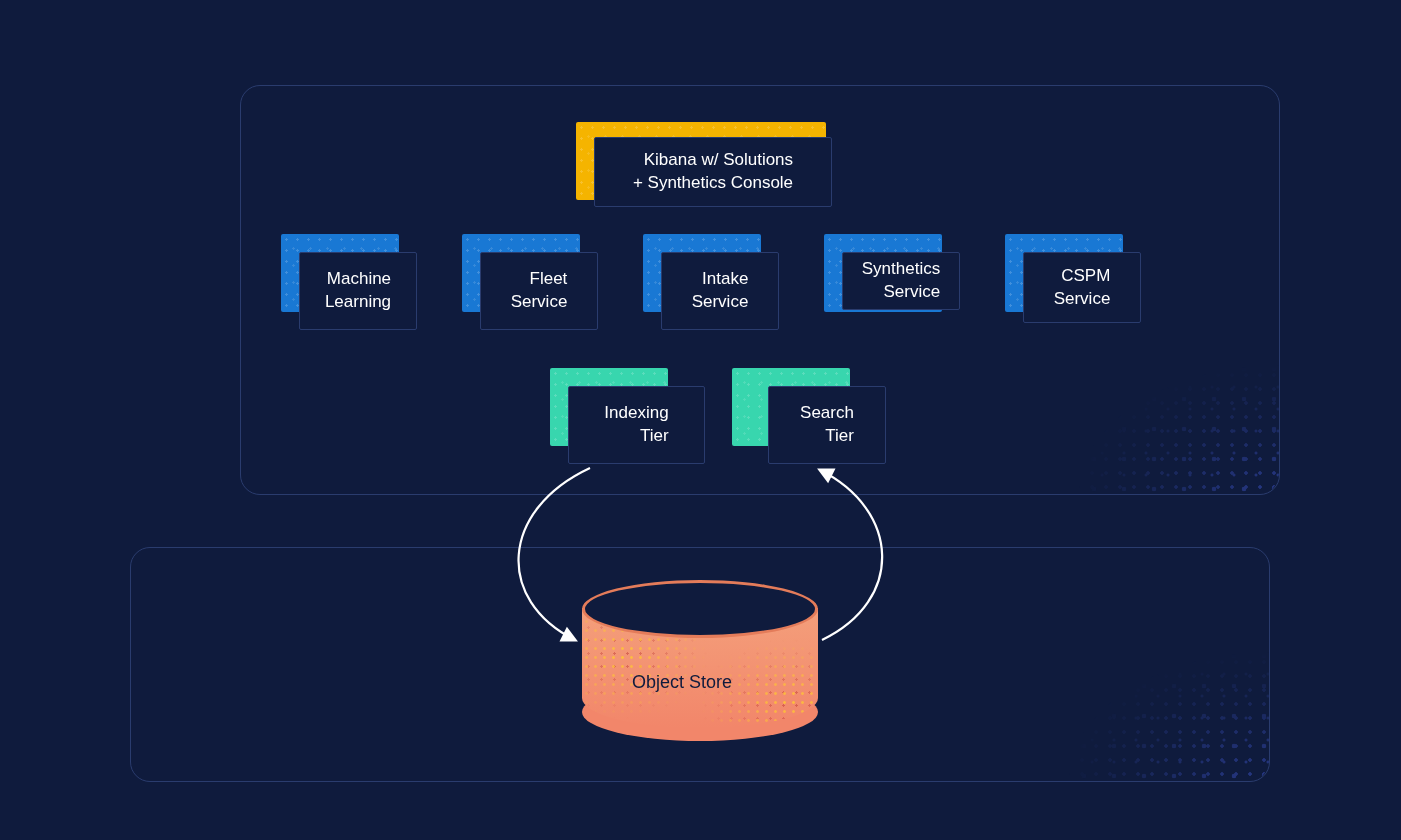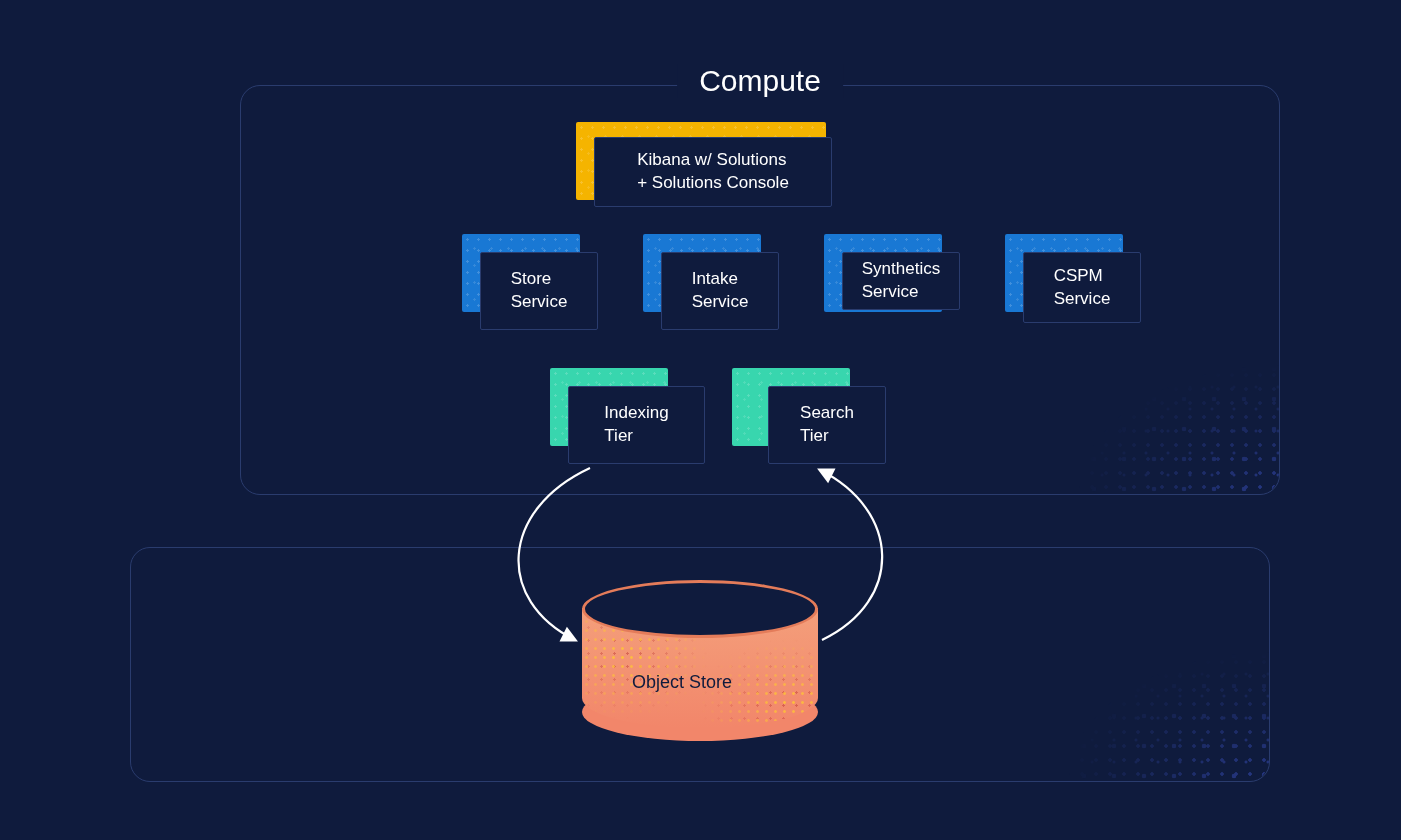--- a/index.html
+++ b/index.html
@@ -11,21 +11,21 @@
   .section-title{position:absolute;left:50%;transform:translateX(-50%);background:#0f1b3d;padding:0 22px;font-size:30px;font-weight:400;color:#fff;white-space:nowrap}
 
   #compute-frame{left:240px;top:85px;width:1040px;height:410px}
   #compute-title{top:-22px}
   #storage-frame{left:130px;top:547px;width:1140px;height:235px}
   #storage-title{top:-22px}
 
   
   .node{position:absolute}
   .node .shadow{position:absolute;border-radius:2px}
-  .node .face{position:absolute;background:#0f1b3d;border:1px solid #2a3c6e;border-radius:2px;display:flex;align-items:center;justify-content:center;text-align:left;font-size:17px;line-height:1.35;color:#fff;padding:6px 4px}
+  .node .face{position:absolute;background:#0f1b3d;border:1px solid #2a3c6e;border-radius:2px;display:flex;align-items:center;justify-content:center;text-align:right;font-size:17px;line-height:1.35;color:#fff;padding:6px 4px}
   .shadow.yellow{background:#f5b400}
   .shadow.blue{background:#1978d4}
   .shadow.teal{background:#38d6ae}
 
   
   .shadow::after{content:"";position:absolute;inset:0;background-image:radial-gradient(rgba(255,255,255,.35) 1px,transparent 1.3px),radial-gradient(rgba(255,255,255,.25) 1px,transparent 1.3px);background-size:11px 11px,17px 17px;background-position:0 0,4px 6px;mix-blend-mode:screen;opacity:.5}
 
   
   .cylinder{position:absolute;left:582px;top:580px;width:236px;height:160px}
   .cyl-body{position:absolute;left:0;top:28px;width:236px;height:120px;background:linear-gradient(180deg,#f49f7b 0%,#f2866a 100%);border-radius:0 0 118px 118px/0 0 30px 30px}
@@ -38,43 +38,48 @@
   .frame-speckle{position:absolute;right:0;bottom:0;width:320px;height:140px;pointer-events:none;background-image:radial-gradient(#2a3c8e 1.5px,transparent 2px),radial-gradient(#2a3c8e 1.2px,transparent 1.8px),radial-gradient(#2a3c8e 2px,transparent 2.6px);background-size:14px 14px,22px 22px,30px 30px;-webkit-mask:radial-gradient(280px 180px at 100% 100%,#000 0,transparent 72%);mask:radial-gradient(280px 180px at 100% 100%,#000 0,transparent 72%);opacity:.9;border-bottom-right-radius:20px}
 
   svg.arrows{position:absolute;left:0;top:0;width:1401px;height:840px;pointer-events:none}
 </style>
 </head>
 <body>
 
 <div class="stage">
 
   <div id="compute-frame" class="section-frame">
-    <div id="compute-title" class="section-title">Compute</div>
     <div class="frame-speckle"></div>
   </div>
 
   <div id="storage-frame" class="section-frame">
     <div class="frame-speckle"></div>
   </div>
 
   <div class="node" style="left:576px;top:122px;width:268px;height:90px">
     <div class="shadow yellow" style="left:0;top:0;width:250px;height:78px"></div>
     <div class="face" style="left:18px;top:15px;width:238px;height:70px">
       <div>
         <span>Kibana w/ Solutions</span><br>
-        <span>+ Solutions Console</span>
+        <span>+ Synthetics Console</span>
       </div>
     </div>
   </div>
 
+  <div class="node" style="left:281px;top:234px;width:140px;height:100px">
+    <div class="shadow blue" style="left:0;top:0;width:118px;height:78px"></div>
+    <div class="face" style="left:18px;top:18px;width:118px;height:78px">
+      <div><span>Machine</span><br><span>Learning</span></div>
+    </div>
+  </div>
 
   <div class="node" style="left:462px;top:234px;width:140px;height:100px">
     <div class="shadow blue" style="left:0;top:0;width:118px;height:78px"></div>
     <div class="face" style="left:18px;top:18px;width:118px;height:78px">
-      <div><span>Store</span><br><span>Service</span></div>
+      <div><span>Fleet</span><br><span>Service</span></div>
     </div>
   </div>
 
   <div class="node" style="left:643px;top:234px;width:140px;height:100px">
     <div class="shadow blue" style="left:0;top:0;width:118px;height:78px"></div>
     <div class="face" style="left:18px;top:18px;width:118px;height:78px">
       <div><span>Intake</span><br><span>Service</span></div>
     </div>
   </div>
 

